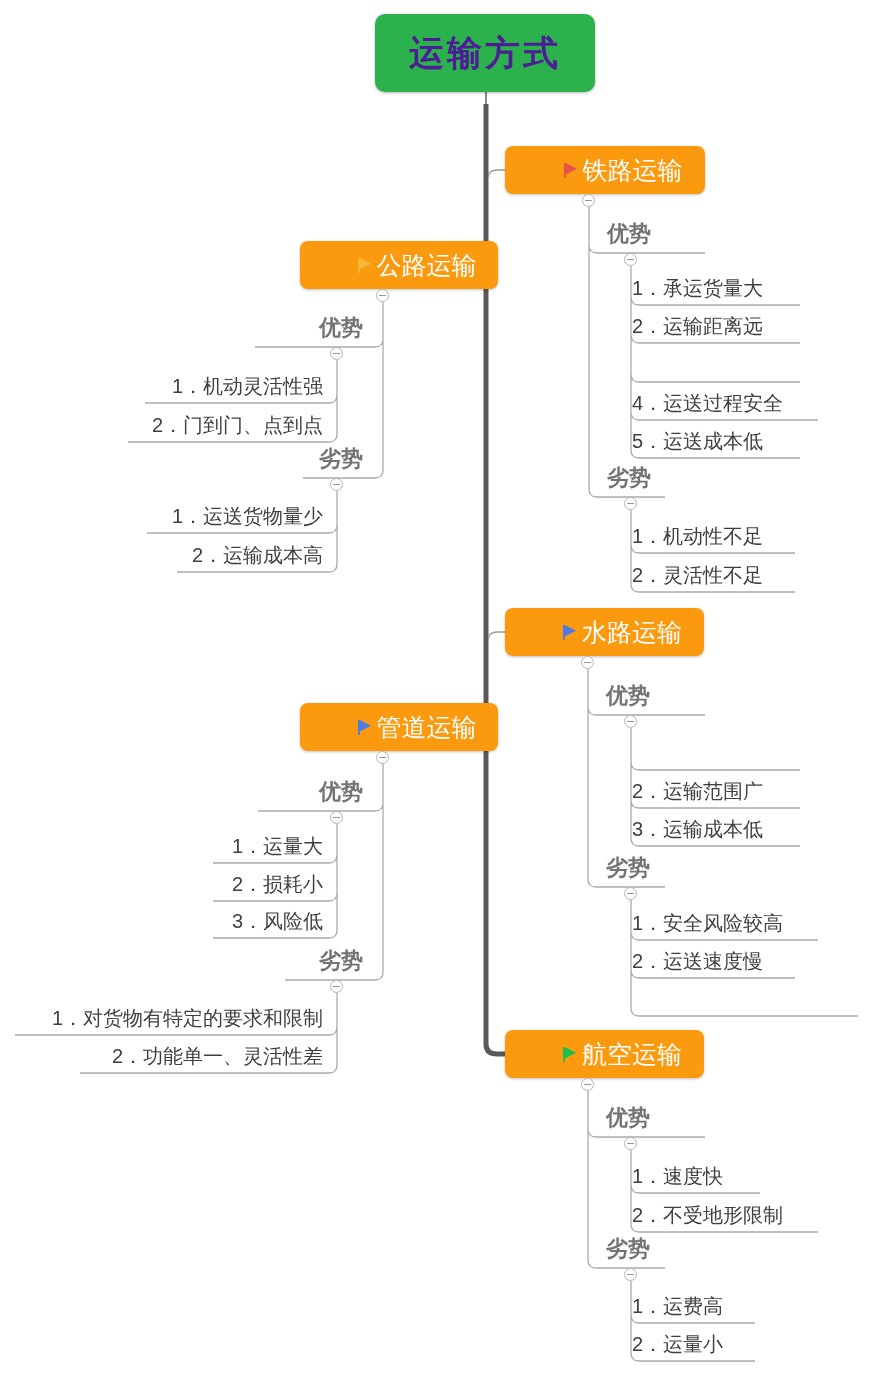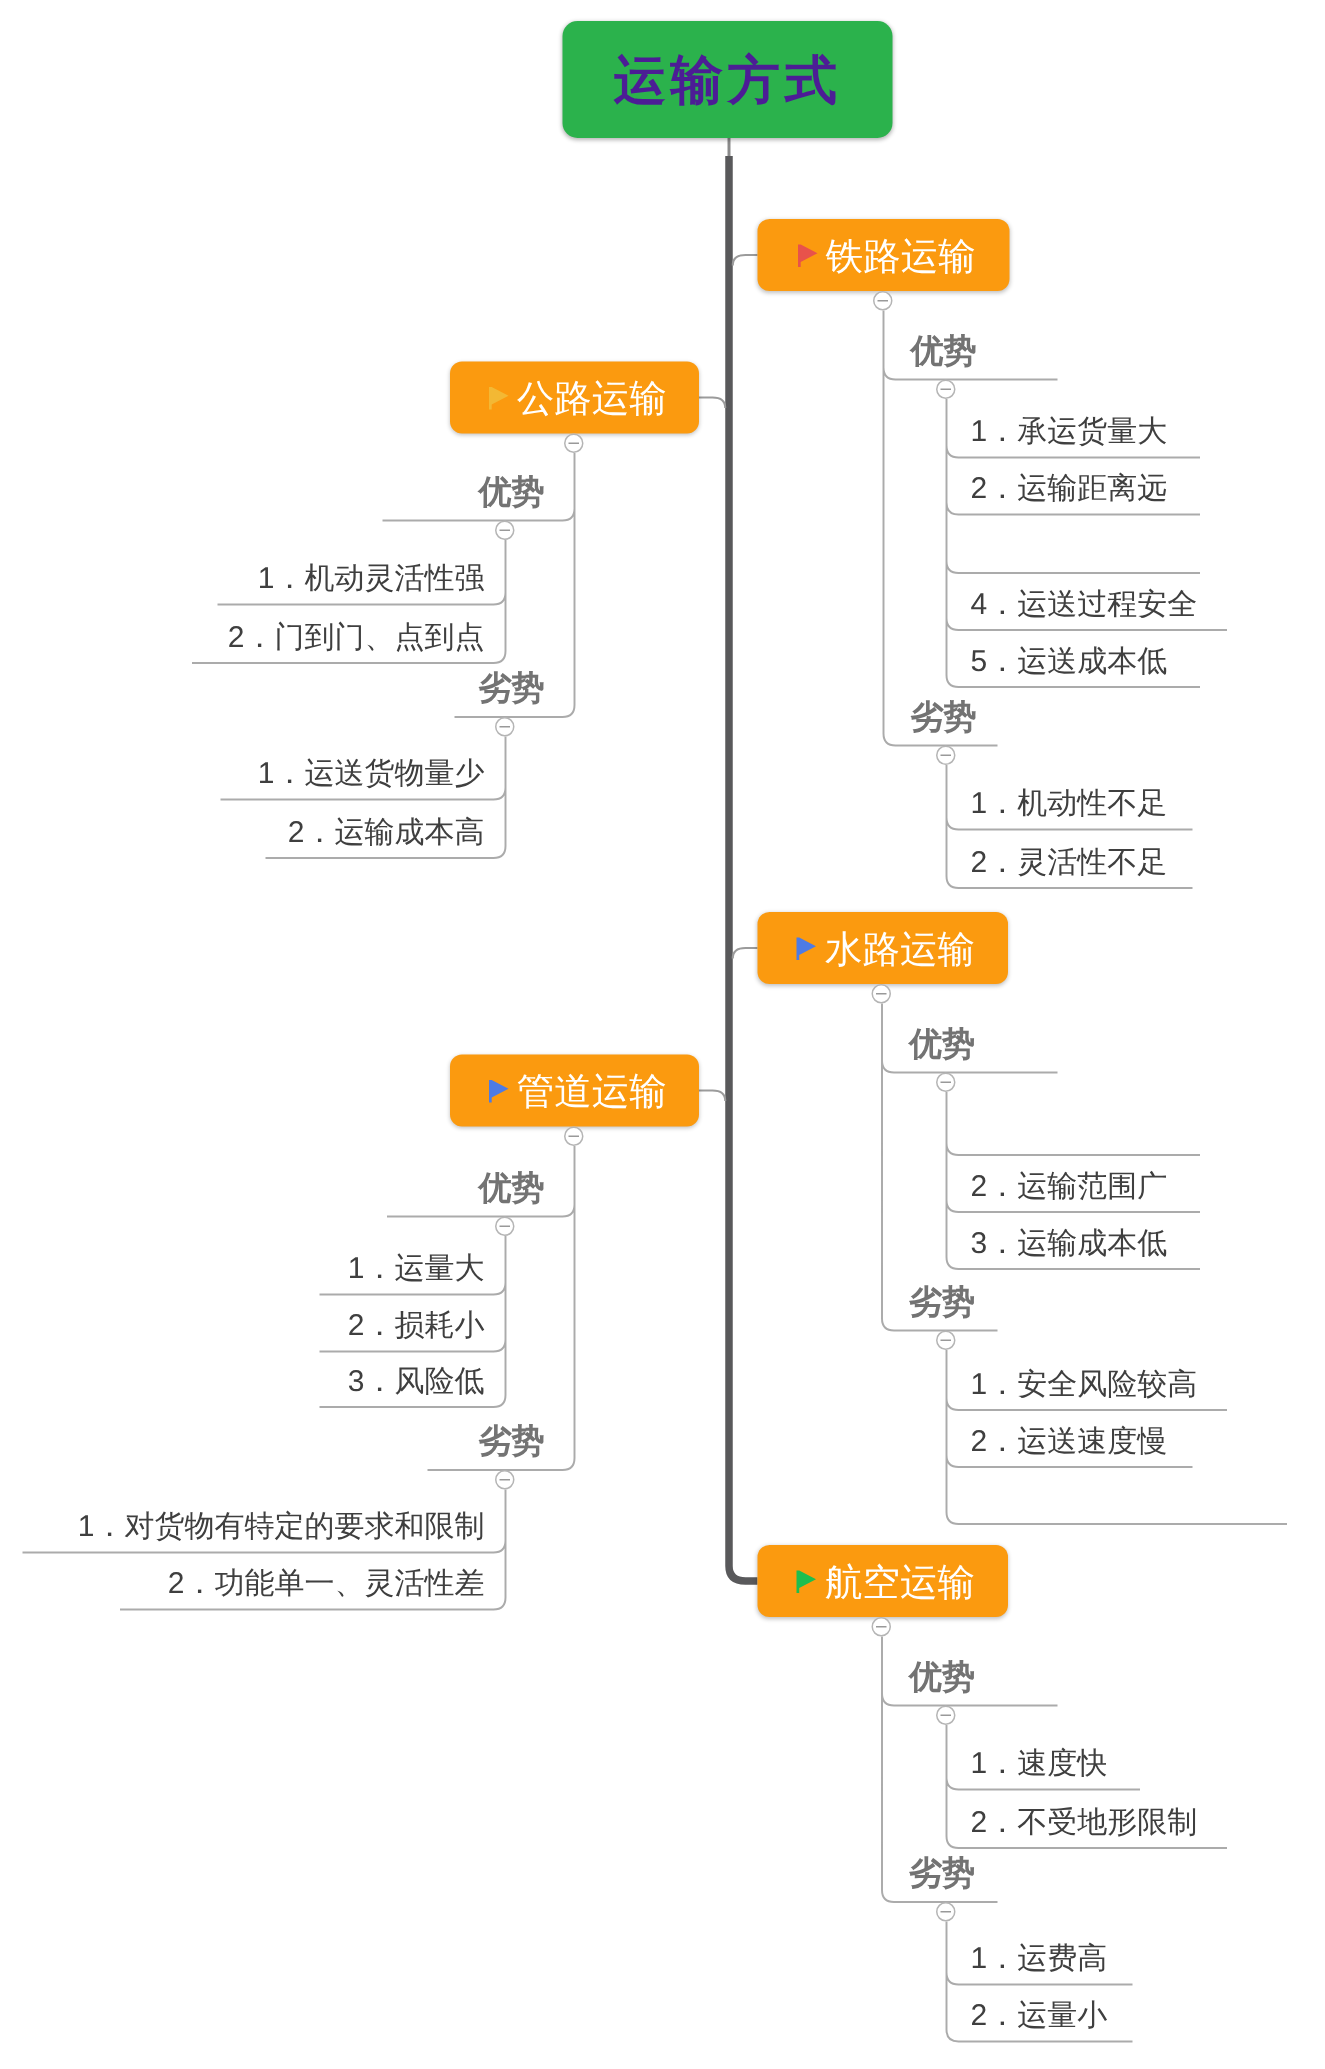--- a/index.html
+++ b/index.html
@@ -10,31 +10,31 @@
 
   .root-box { position:absolute; left:375px; top:14px; width:220px; height:78px;
               background:#2BB24C; border-radius:10px; display:flex; align-items:center;
               justify-content:center; color:#4c1d95; font-family:"DejaVu Serif","Liberation Serif",serif;
               font-weight:bold; font-size:35px; letter-spacing:3px;
               box-shadow:0 1px 3px rgba(0,0,0,.3); cursor:default; }
 
   .branch-box { position:absolute; height:48px; background:#FB9A0F; border-radius:8px;
                 display:flex; align-items:center; justify-content:center; gap:3px;
                 color:#fff; font-size:25px; box-shadow:0 1px 3px rgba(0,0,0,.25);
-                white-space:nowrap; cursor:default; }
+                white-space:nowrap; cursor:default;padding-left:32px; }
   .flag { width:20px; height:20px; flex:0 0 auto; }
 
   .group-label { position:absolute; height:32px; line-height:32px; font-size:22px;
                  font-weight:bold; color:#737373; white-space:nowrap; }
   .group-label.r { padding-left:18px; }
   .group-label.l { width:100px; text-align:right; padding-right:0; }
 
   .item { position:absolute; height:30px; line-height:30px; font-size:20px;
           color:#3f3f3f; white-space:nowrap; box-sizing:border-box; }
-  .item.r { padding-left:15px; }
+  .item.r { }
   .item.l { text-align:right; padding-right:15px; }
 
   .dot { position:absolute; width:13px; height:13px; box-sizing:border-box;
          border:1px solid #b5b5b5; border-radius:50%; background:#fff; z-index:5; }
   .dot .minus { position:absolute; left:2px; right:2px; top:5px; height:1px; background:#999; }
 </style>
 </head>
 <body>
 
 <div id="canvas">

